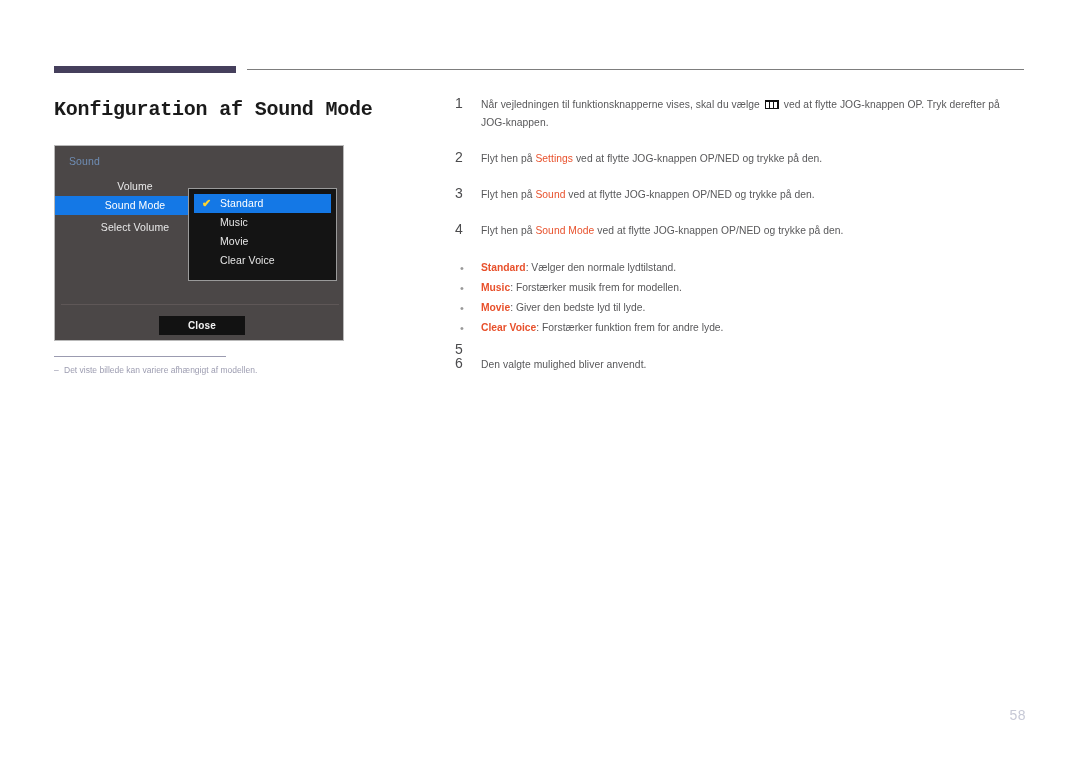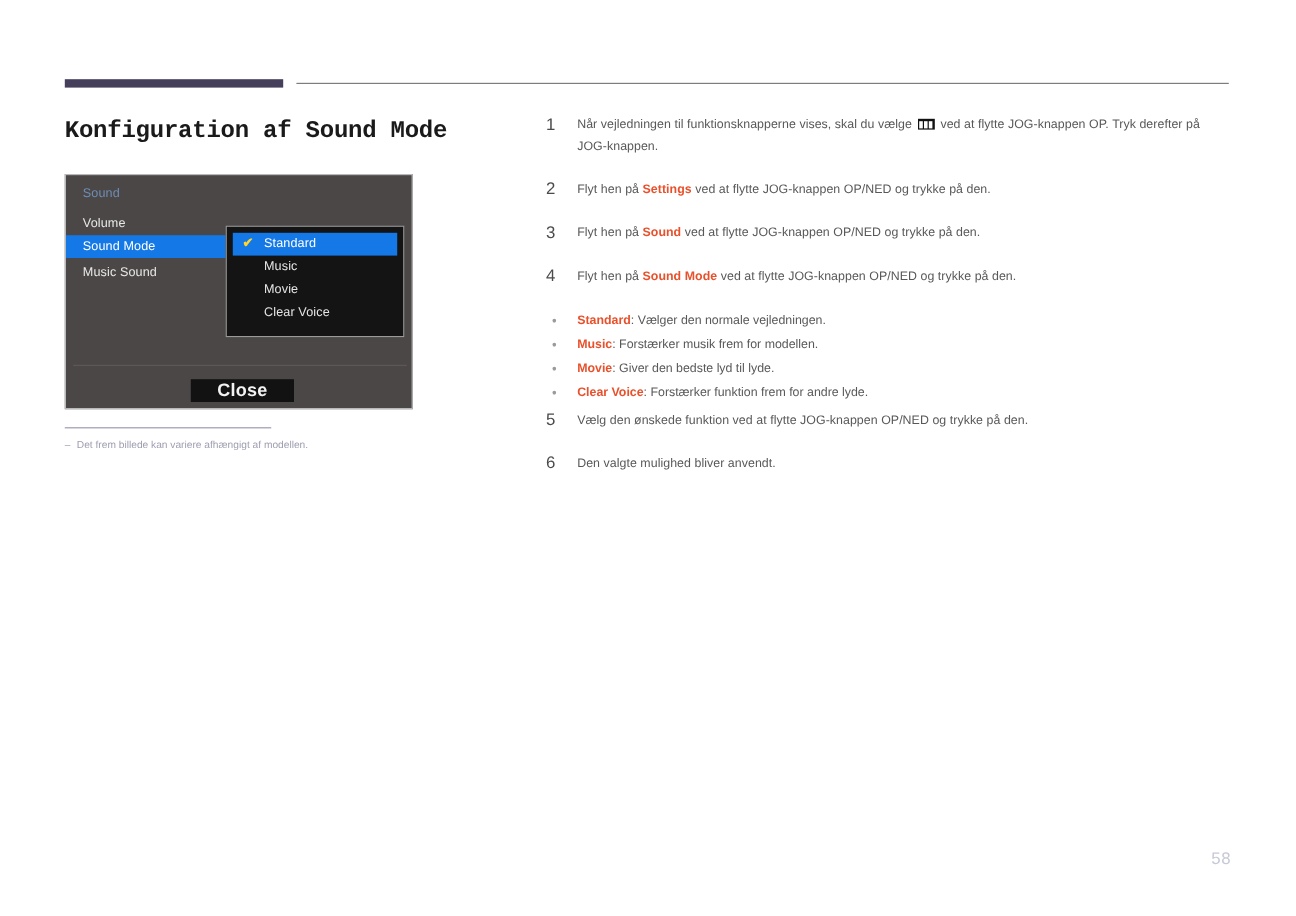--- a/index.html
+++ b/index.html
@@ -70,20 +70,21 @@
     position: absolute;
     left: 0px;
     width: 146px;
     height: 19px;
     line-height: 19px;
     padding-left: 14px;
     box-sizing: border-box;
     font-size: 10.5px;
     color: #e8e8e8;
     letter-spacing: 0.1px;
+    text-align: center;
   }
   .osd-row.selected {
     background: #1478e6;
     color: #ffffff;
   }
   #osd-row-0 { top: 31px; }
   #osd-row-1 { top: 50px; }
   #osd-row-2 { top: 72px; }
 
   #osd-divider {
@@ -97,21 +98,21 @@
   #osd-close-button {
     position: absolute;
     left: 104px;
     top: 170px;
     width: 86px;
     height: 19px;
     line-height: 19px;
     text-align: center;
     background: #121212;
     color: #f2f2f2;
-    font-size: 15px;
+    font-size: 10px;
     font-weight: bold;
     letter-spacing: 0.2px;
   }
 
   
   #osd-submenu {
     position: absolute;
     left: 188px;
     top: 188px;
     width: 149px;
@@ -187,21 +188,21 @@
     position: absolute;
     left: 3px;
     top: -2px;
     font-size: 14px;
     line-height: 18px;
     color: #4b4b4d;
     font-weight: normal;
   }
   .step .hl {
     color: #e8512c;
-    font-weight: bold;
+    font-weight: normal;
   }
   .menu-glyph {
     display: inline-block;
     width: 14px;
     height: 9px;
     background: #111111;
     vertical-align: -1px;
     position: relative;
     margin: 0 2px;
   }
@@ -258,21 +259,21 @@
 <div id="top-rule-thick"></div>
 <div id="top-rule-thin"></div>
 
 <div id="page-title">Konfiguration af Sound Mode</div>
 
 <div id="osd-panel">
   <div class="osd-heading">Sound</div>
 
   <div class="osd-row" id="osd-row-0">Volume</div>
   <div class="osd-row selected" id="osd-row-1">Sound Mode</div>
-  <div class="osd-row" id="osd-row-2">Music Sound</div>
+  <div class="osd-row" id="osd-row-2">Select Volume</div>
 
   <div id="osd-divider"></div>
   <div id="osd-close-button">Close</div>
 </div>
 
 <div id="osd-submenu">
   <div class="submenu-item selected">
     <span class="submenu-check">✔</span>
     <span>Standard</span>
   </div>
@@ -282,21 +283,21 @@
   <div class="submenu-item">
     <span>Movie</span>
   </div>
   <div class="submenu-item">
     <span>Clear Voice</span>
   </div>
 </div>
 
 <div id="footnote-rule"></div>
 <div id="footnote">
-  <span class="dash">–</span><span>Det frem billede kan variere afhængigt af modellen.</span>
+  <span class="dash">–</span><span>Det viste billede kan variere afhængigt af modellen.</span>
 </div>
 
 <div id="instructions">
 
   <div class="step">
     <span class="step-num">1</span><span>Når vejledningen til funktionsknapperne vises, skal du vælge </span><span class="menu-glyph"><i></i><i></i><i></i></span><span> ved at flytte JOG-knappen OP. Tryk derefter på JOG-knappen.</span>
   </div>
 
   <div class="step">
     <span class="step-num">2</span><span>Flyt hen på </span><span class="hl">Settings</span><span> ved at flytte JOG-knappen OP/NED og trykke på den.</span>
@@ -305,35 +306,35 @@
   <div class="step">
     <span class="step-num">3</span><span>Flyt hen på </span><span class="hl">Sound</span><span> ved at flytte JOG-knappen OP/NED og trykke på den.</span>
   </div>
 
   <div class="step">
     <span class="step-num">4</span><span>Flyt hen på </span><span class="hl">Sound Mode</span><span> ved at flytte JOG-knappen OP/NED og trykke på den.</span>
   </div>
 
   <ul class="bullets">
     <li class="bullet">
-      <span class="dot">•</span><span class="hl">Standard</span><span>: Vælger den normale vejledningen.</span>
+      <span class="dot">•</span><span class="hl">Standard</span><span>: Vælger den normale lydtilstand.</span>
     </li>
     <li class="bullet">
       <span class="dot">•</span><span class="hl">Music</span><span>: Forstærker musik frem for modellen.</span>
     </li>
     <li class="bullet">
       <span class="dot">•</span><span class="hl">Movie</span><span>: Giver den bedste lyd til lyde.</span>
     </li>
     <li class="bullet">
       <span class="dot">•</span><span class="hl">Clear Voice</span><span>: Forstærker funktion frem for andre lyde.</span>
     </li>
   </ul>
 
   <div class="step" style="margin-top:2px;">
-    <span class="step-num">5</span><span>Vælg den ønskede funktion ved at flytte JOG-knappen OP/NED og trykke på den.</span>
+    <span class="step-num">5</span>
   </div>
 
   <div class="step" style="margin-bottom:0;">
     <span class="step-num">6</span><span>Den valgte mulighed bliver anvendt.</span>
   </div>
 
 </div>
 
 <div id="page-number">58</div>
 

